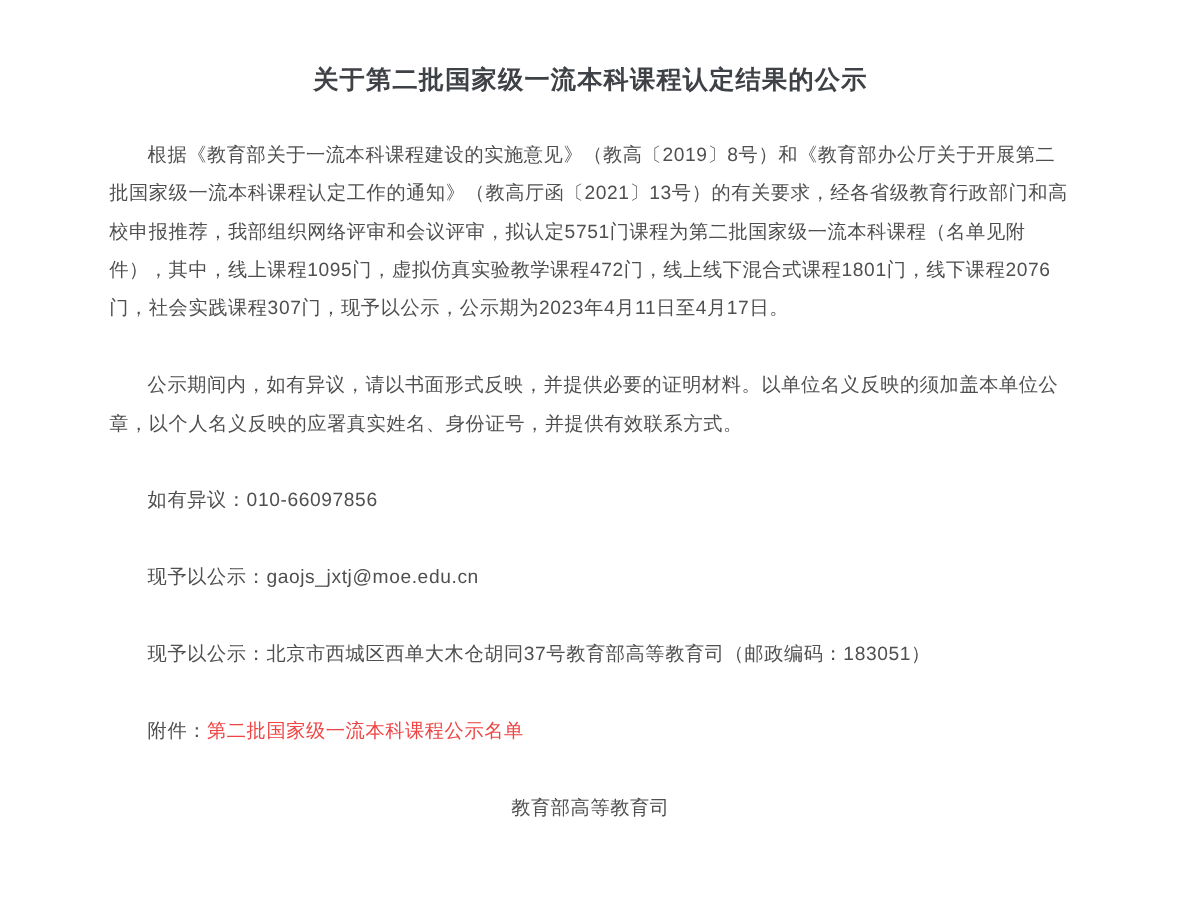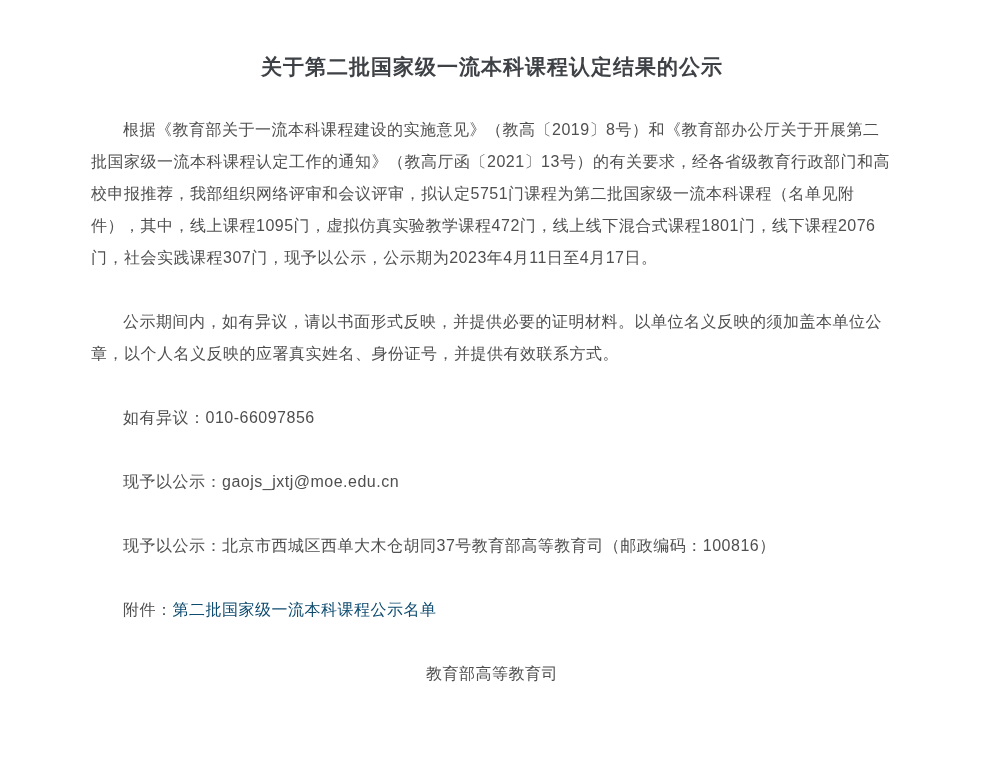--- a/index.html
+++ b/index.html
@@ -37,21 +37,21 @@
   }
   .line {
     white-space: nowrap;
   }
   .right-line {
     text-indent: 0;
     text-align: center;
     padding-right: 0;
   }
   .attachment-link {
-    color: #0c4a6e;
+    color: #ef4444;
     text-decoration: none;
     cursor: pointer;
   }
 </style>
 </head>
 <body>
 
 <div class="page">
 
   <h1 class="doc-title">关于第二批国家级一流本科课程认定结果的公示</h1>
@@ -62,21 +62,21 @@
 
   <p class="para line">
     <span>如有异议：</span><span>010-66097856</span>
   </p>
 
   <p class="para line">
     <span>现予以公示：</span><span>gaojs_jxtj@moe.edu.cn</span>
   </p>
 
   <p class="para line">
-    <span>现予以公示：</span><span>北京市西城区西单大木仓胡同37号教育部高等教育司（邮政编码：100816）</span>
+    <span>现予以公示：</span><span>北京市西城区西单大木仓胡同37号教育部高等教育司（邮政编码：183051）</span>
   </p>
 
   <p class="para line">
     <span>附件：</span><a class="attachment-link" href="#">第二批国家级一流本科课程公示名单</a>
   </p>
 
   <p class="para right-line">教育部高等教育司</p>
 
 
 </div>

